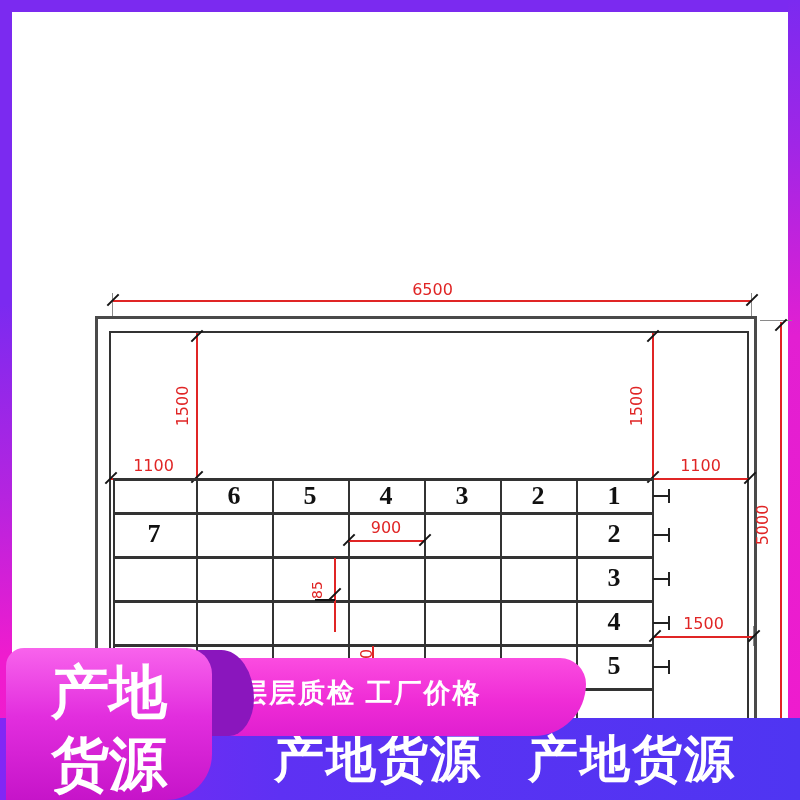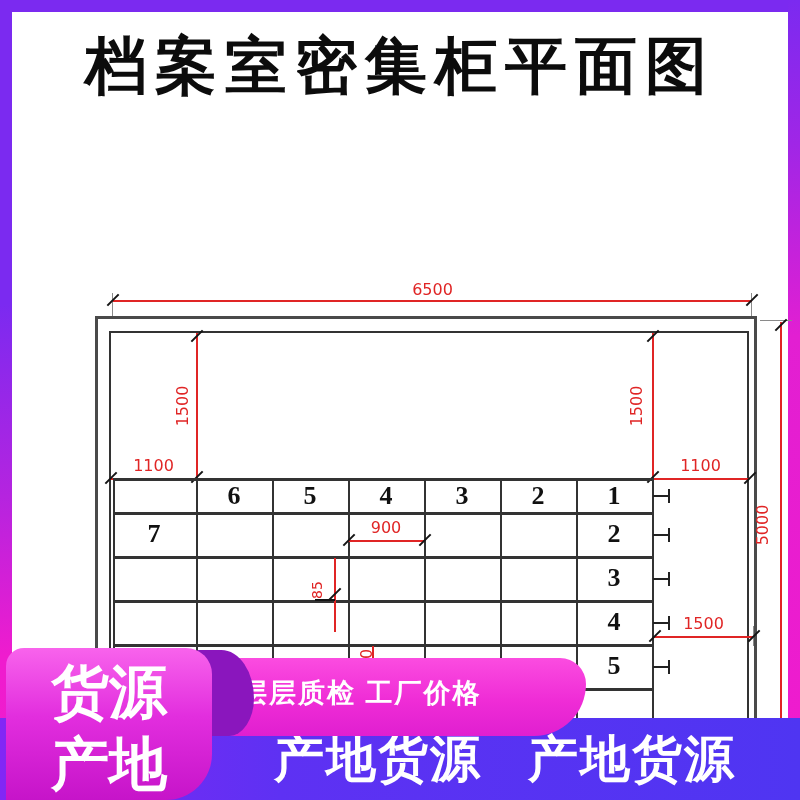--- a/index.html
+++ b/index.html
@@ -57,21 +57,20 @@
 </style>
 </head>
 <body>
 
 <div class="page">
 
   <div class="frame-top"></div>
   <div class="frame-left"></div>
   <div class="frame-right"></div>
 
-  <div class="title">档案室密集柜平面图</div>
 
   <div class="plan">
 
     <div class="ext" style="left:112px;top:293px;width:1px;height:25px"></div>
     <div class="ext" style="left:751px;top:293px;width:1px;height:25px"></div>
     <div class="dimline-h" style="left:113px;top:300px;width:639px"></div>
     <div class="tk" style="left:105px;top:299px"></div>
     <div class="tk" style="left:744px;top:299px"></div>
     <div class="dimtext" style="left:113px;top:280px;width:639px">6500</div>
 
@@ -170,18 +169,18 @@
   </div>
 
   <div class="pill">
     <div class="pill-text">层层质检 工厂价格</div>
   </div>
 
   <div class="fold"></div>
 
   <div class="ribbon">
     <div class="ribbon-text">
+      <div>产地</div>
       <div>货源</div>
-      <div>产地</div>
     </div>
   </div>
 
 </div>
 
 </body></html>

